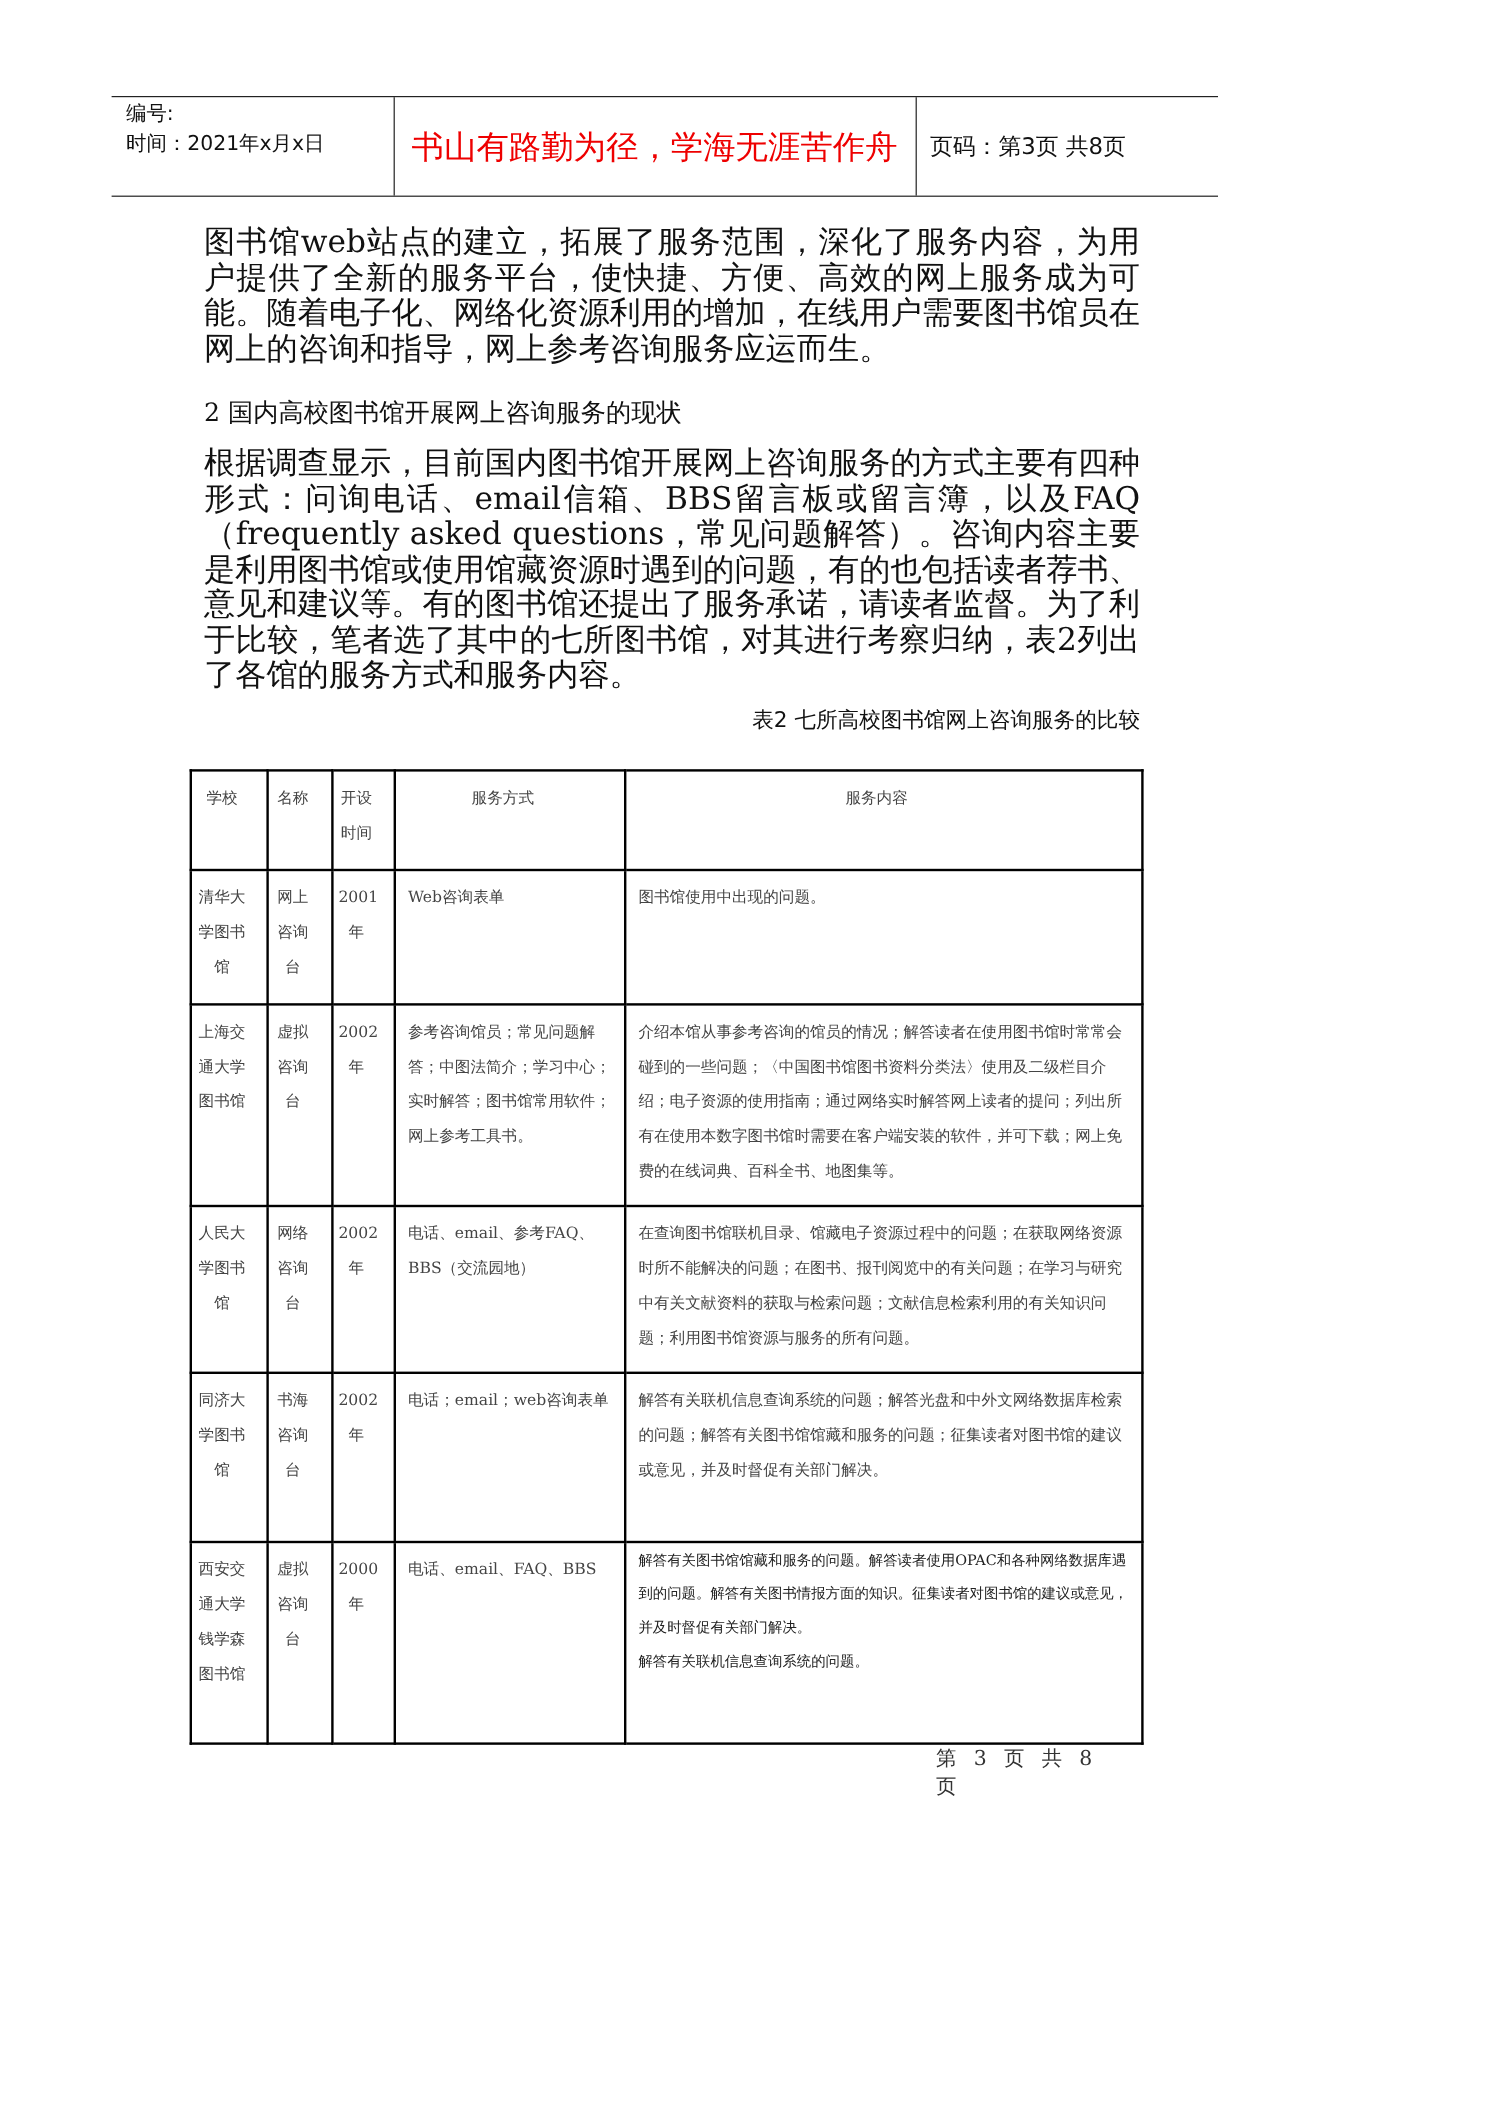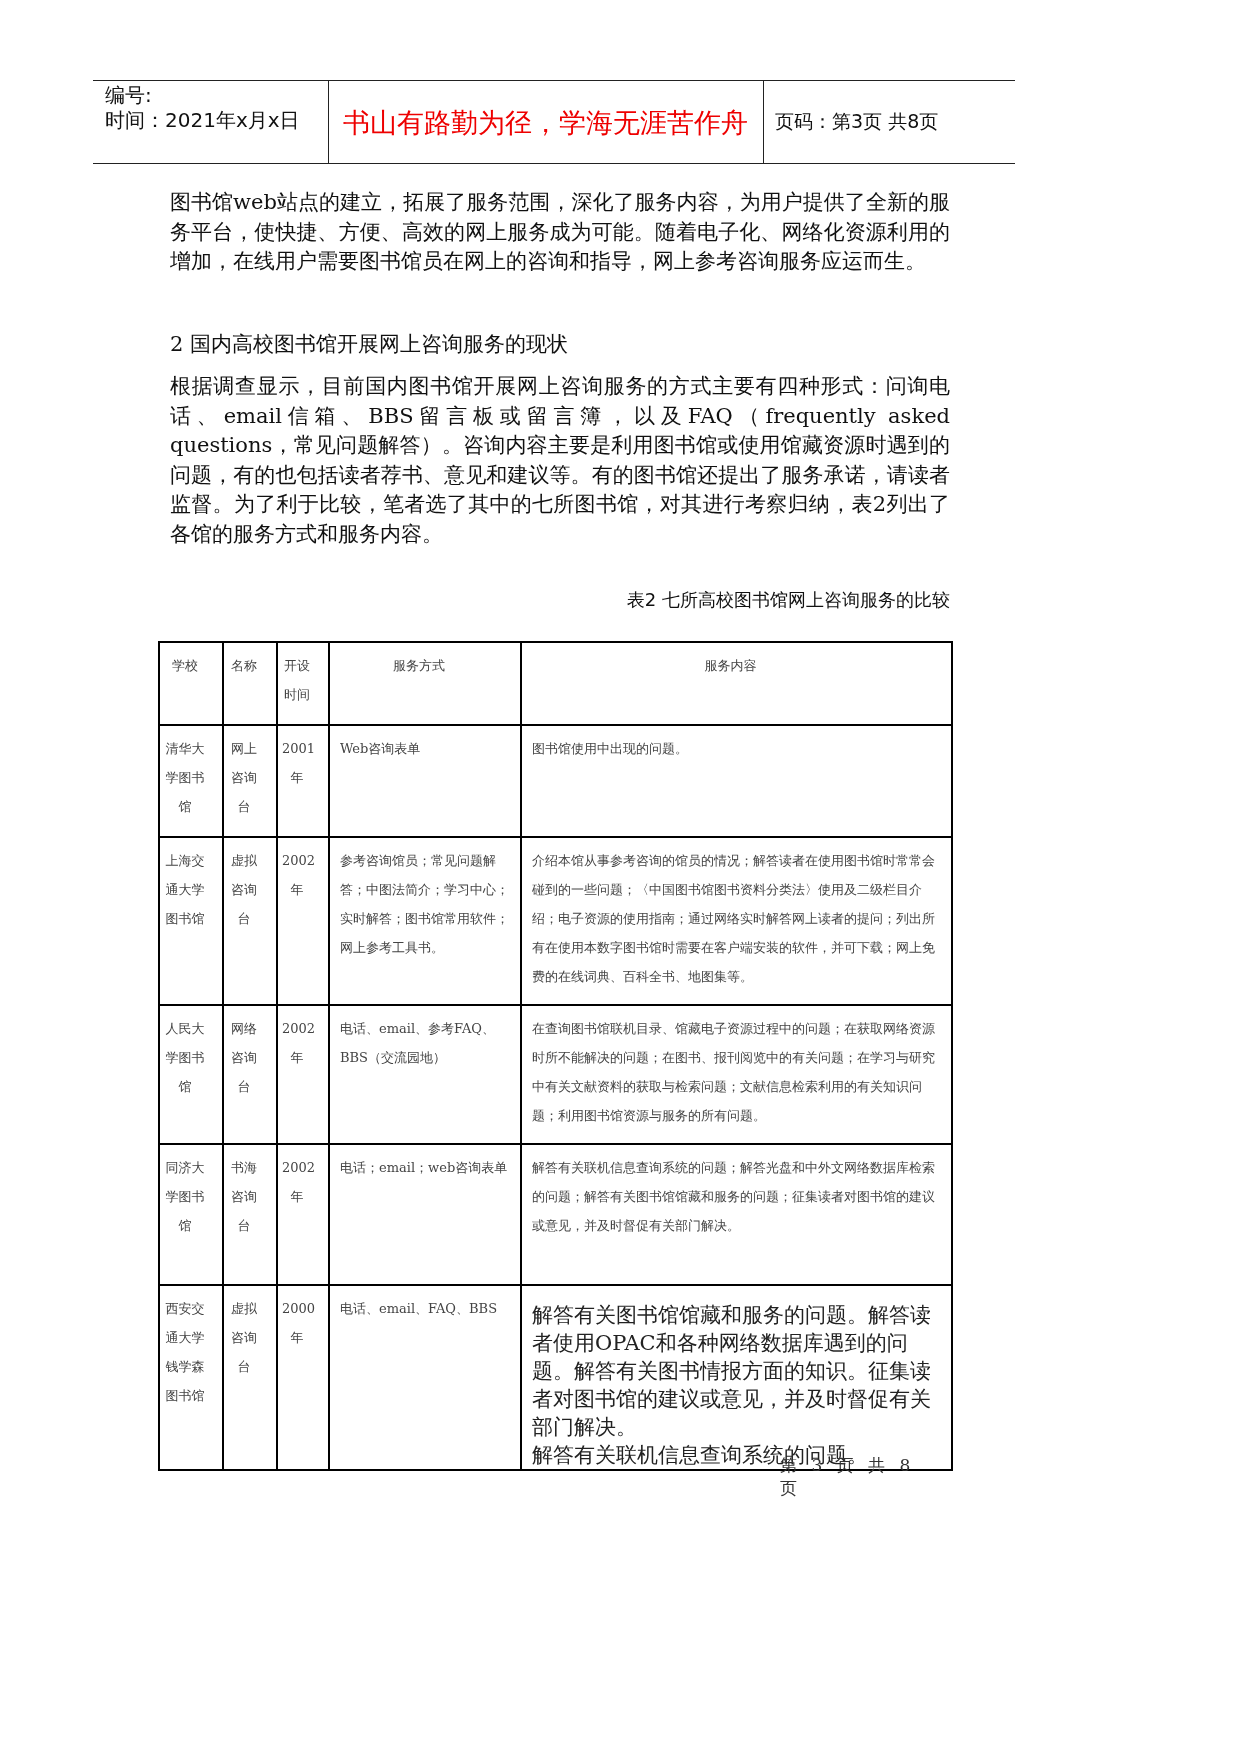--- a/index.html
+++ b/index.html
@@ -5,42 +5,42 @@
   html, body { margin: 0; padding: 0; background: #ffffff; }
   body { width: 1241px; height: 1754px; position: relative; overflow: hidden;
          font-family: "DejaVu Serif", "Liberation Serif", serif; color: #111; }
 
   
   .hdr { position: absolute; left: 93px; top: 80px; width: 922px; height: 82px;
          border-top: 1.5px solid #222; border-bottom: 1.5px solid #222; }
   .hdr .vline { position: absolute; top: 0; bottom: 0; width: 0; border-left: 1.5px solid #222; }
   .hdr .v1 { left: 235px; } .hdr .v2 { left: 670px; }
   .hdr-left { position: absolute; left: 12px; top: 2px; font-family: "DejaVu Sans", "Liberation Sans", sans-serif;
-              font-size: 20px; line-height: 25px; color: #111; }
+              font-size: 17px; line-height: 25px; color: #111; }
   .hdr-motto { position: absolute; left: 235px; width: 435px; top: 24px; text-align: center;
                font-family: "DejaVu Sans", "Liberation Sans", sans-serif; font-size: 27px; color: #ee0000; letter-spacing: 0px; }
   .hdr-page { position: absolute; left: 682px; top: 28px; font-family: "DejaVu Sans", "Liberation Sans", sans-serif;
               font-size: 19px; color: #111; }
 
   
-  .para { position: absolute; left: 170px; width: 780px; font-size: 21px; line-height: 29.5px; color: #111;
+  .para { position: absolute; left: 170px; width: 780px; font-size: 26px; line-height: 29.5px; color: #111;
           text-align: justify; }
   .p1 { top: 188px; }
   .heading { position: absolute; left: 170px; top: 330px; font-size: 21px; color: #111; }
   .p2 { top: 372px; }
   .caption { position: absolute; left: 158px; width: 792px; top: 588px; text-align: right;
              font-family: "DejaVu Sans", "Liberation Sans", sans-serif; font-size: 18px; color: #111; }
 
   
   table.cmp { position: absolute; left: 158px; top: 641px; width: 793px; border-collapse: collapse;
               table-layout: fixed; }
   table.cmp td { border: 2.5px solid #000; vertical-align: top; font-size: 13px; line-height: 29px;
                  color: #444; padding: 8px 6px 0 10px; }
   table.cmp td.c { text-align: center; padding-left: 4px; padding-right: 16px; }
-  table.cmp td.big { font-size: 21px; line-height: 28px; color: #222; padding-top: 15px; }
+  table.cmp td.big { font-size: 12px; line-height: 28px; color: #222; padding-top: 0; }
   col.w1 { width: 64px; } col.w2 { width: 54px; } col.w3 { width: 52px; } col.w4 { width: 192px; } col.w5 { width: 431px; }
   tr.r0 { height: 83px; } tr.r1 { height: 112px; } tr.r2 { height: 168px; } tr.r3 { height: 139px; }
   tr.r4 { height: 141px; } tr.r5 { height: 168px; }
 
   .footer { position: absolute; left: 780px; width: 160px; top: 1454px; font-size: 17px;
             color: #333; word-spacing: 3px; letter-spacing: 3px; }
 </style>
 </head>
 <body>
 

